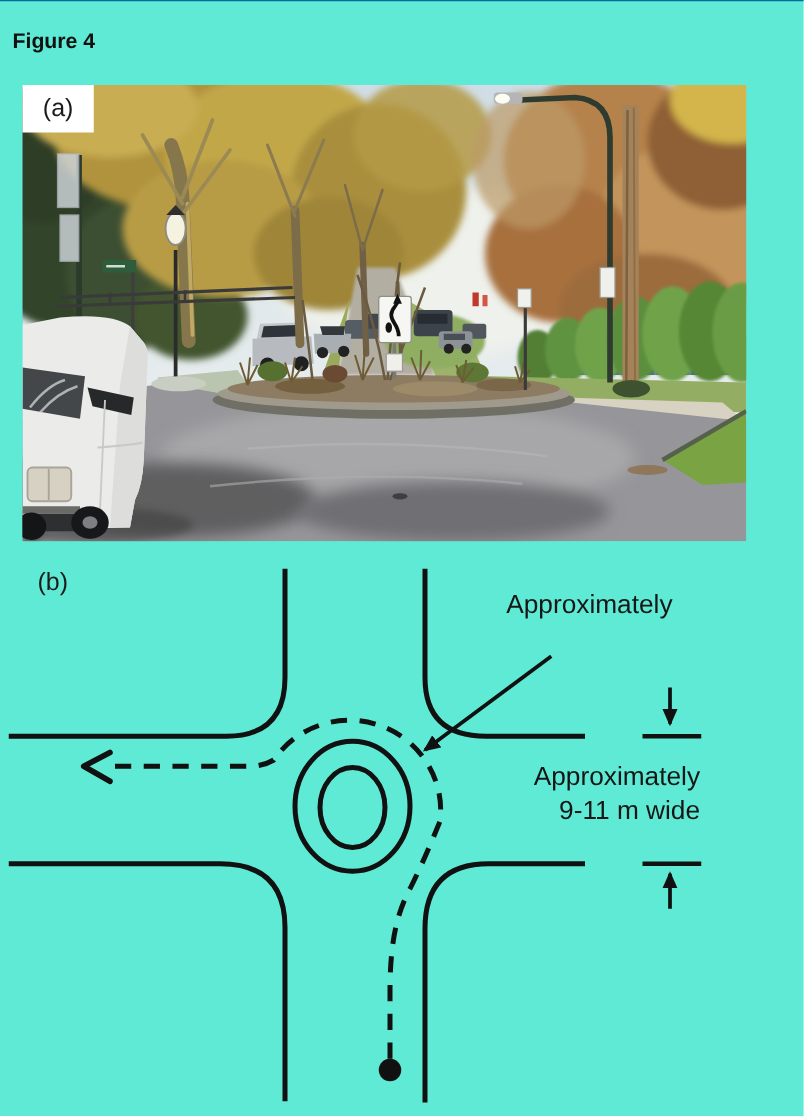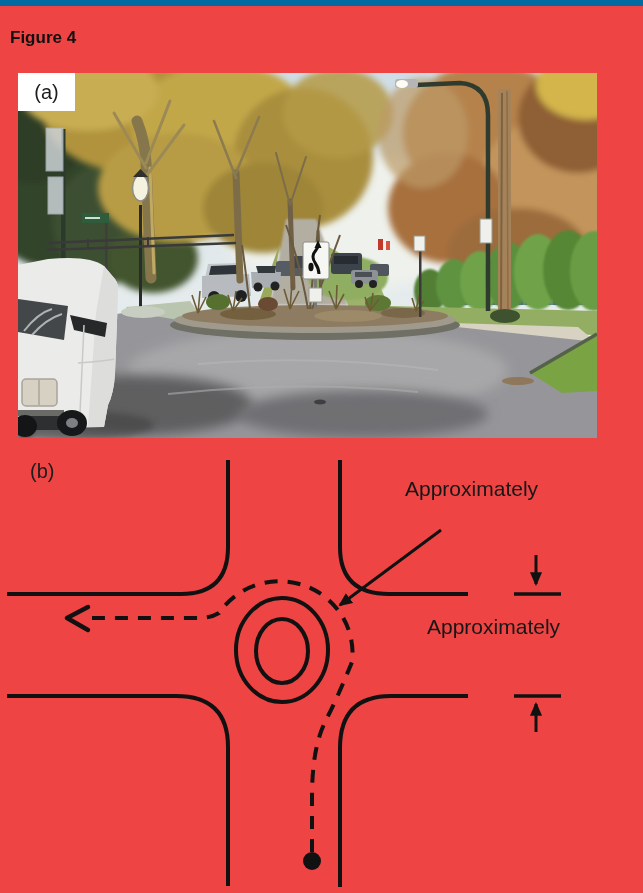--- a/index.html
+++ b/index.html
@@ -1,19 +1,19 @@
 <!DOCTYPE html>
 <html><head>
 <meta charset="utf-8">
 <style>
   html,body{margin:0;padding:0;background:#fff;}
   .page{
-    position:relative;width:643px;height:893px;background:#ef4444;
+    position:relative;width:643px;height:893px;background:#5eead4;
     font-family:"Liberation Sans",sans-serif;color:#1a1a1a;overflow:hidden;
-    border-top:6px solid #0369a1;box-sizing:border-box;
+    border-top:1px solid #0369a1;box-sizing:border-box;
   }
   .figure-title{
     position:absolute;left:10px;top:22px;font-size:17px;font-weight:bold;color:#111;
   }
   .panel-label{font-size:20px;color:#1c1c1c;}
   .label-a-box{
     position:absolute;left:18px;top:67px;width:57px;height:38px;background:#ffffff;
     display:flex;align-items:center;justify-content:center;z-index:3;
   }
   .label-b{position:absolute;left:30px;top:454px;z-index:3;}
@@ -294,15 +294,16 @@
   </svg>
 
   <div class="panel-label label-b">(b)</div>
 
   <div class="annot annot-diameter">
     <div>Approximately</div>
   </div>
 
   <div class="annot annot-width">
     <div>Approximately</div>
+    <div>9-11 m wide</div>
   </div>
 
 </div>
 
 </body></html>

